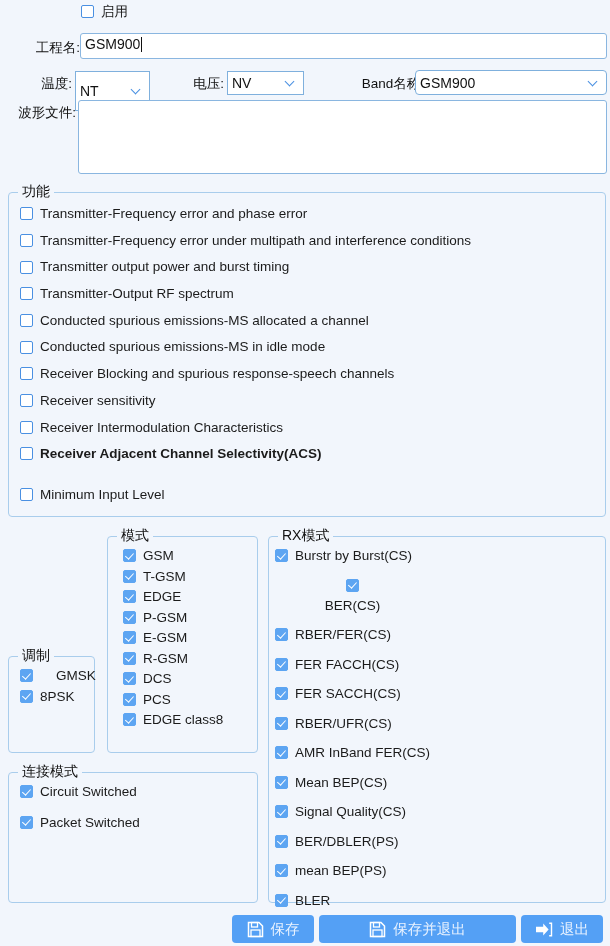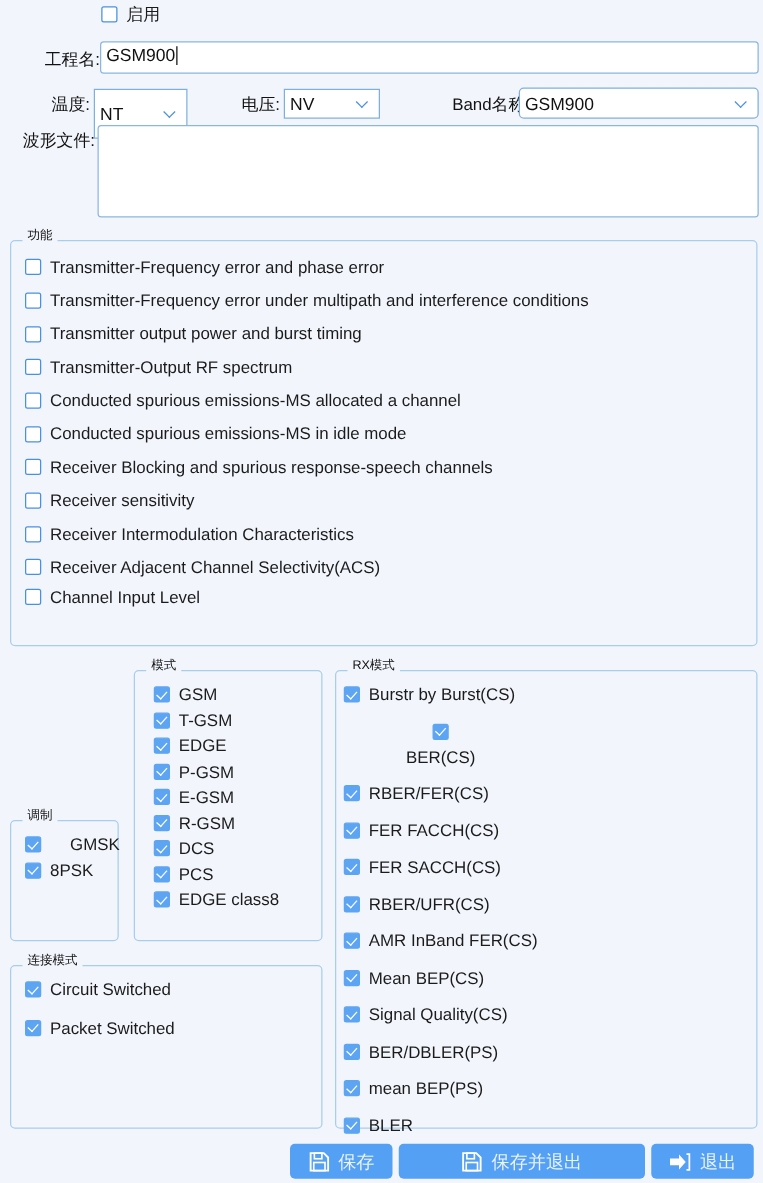--- a/index.html
+++ b/index.html
@@ -136,21 +136,21 @@
     border-radius: 4px;
     box-sizing: border-box;
     background: transparent;
   }
   .group > .legend {
     position: absolute;
     top: -9px;
     left: 9px;
     padding: 0 4px;
     background: #f2f6fc;
-    font-size: 10px;
+    font-size: 14px;
     color: #111;
     white-space: nowrap;
     line-height: 1;
   }
 
   .fnlist {
     position: absolute;
     left: 11px;
     top: 14px;
     right: 4px;
@@ -248,27 +248,27 @@
           <span class="lbl">Receiver Blocking and spurious response-speech channels</span>
         </div>
         <div class="cbrow" style="margin-bottom: 13.2px;">
           <span class="cb"></span>
           <span class="lbl">Receiver sensitivity</span>
         </div>
         <div class="cbrow" style="margin-bottom: 13.2px;">
           <span class="cb"></span>
           <span class="lbl">Receiver Intermodulation Characteristics</span>
         </div>
-        <div class="cbrow" style="margin-bottom: 10px;">
+        <div class="cbrow" style="margin-bottom: 27px; font-weight: bold;">
           <span class="cb"></span>
           <span class="lbl">Receiver Adjacent Channel Selectivity(ACS)</span>
         </div>
         <div class="cbrow" style="margin-bottom: 13.2px;">
           <span class="cb"></span>
-          <span class="lbl">Channel Input Level</span>
+          <span class="lbl">Minimum Input Level</span>
         </div>
       </div>
   </div>
 
 
   <div class="group" style="left:8px; top:656px; width:87px; height:97px;">
     <span class="legend">调制</span>
     <div class="vlist" style="left:11px; top:12px;" id="mod-list">
         <div class="cbrow" style="margin-bottom: 7px; gap: 23px;">
           <span class="cb on"></span>

